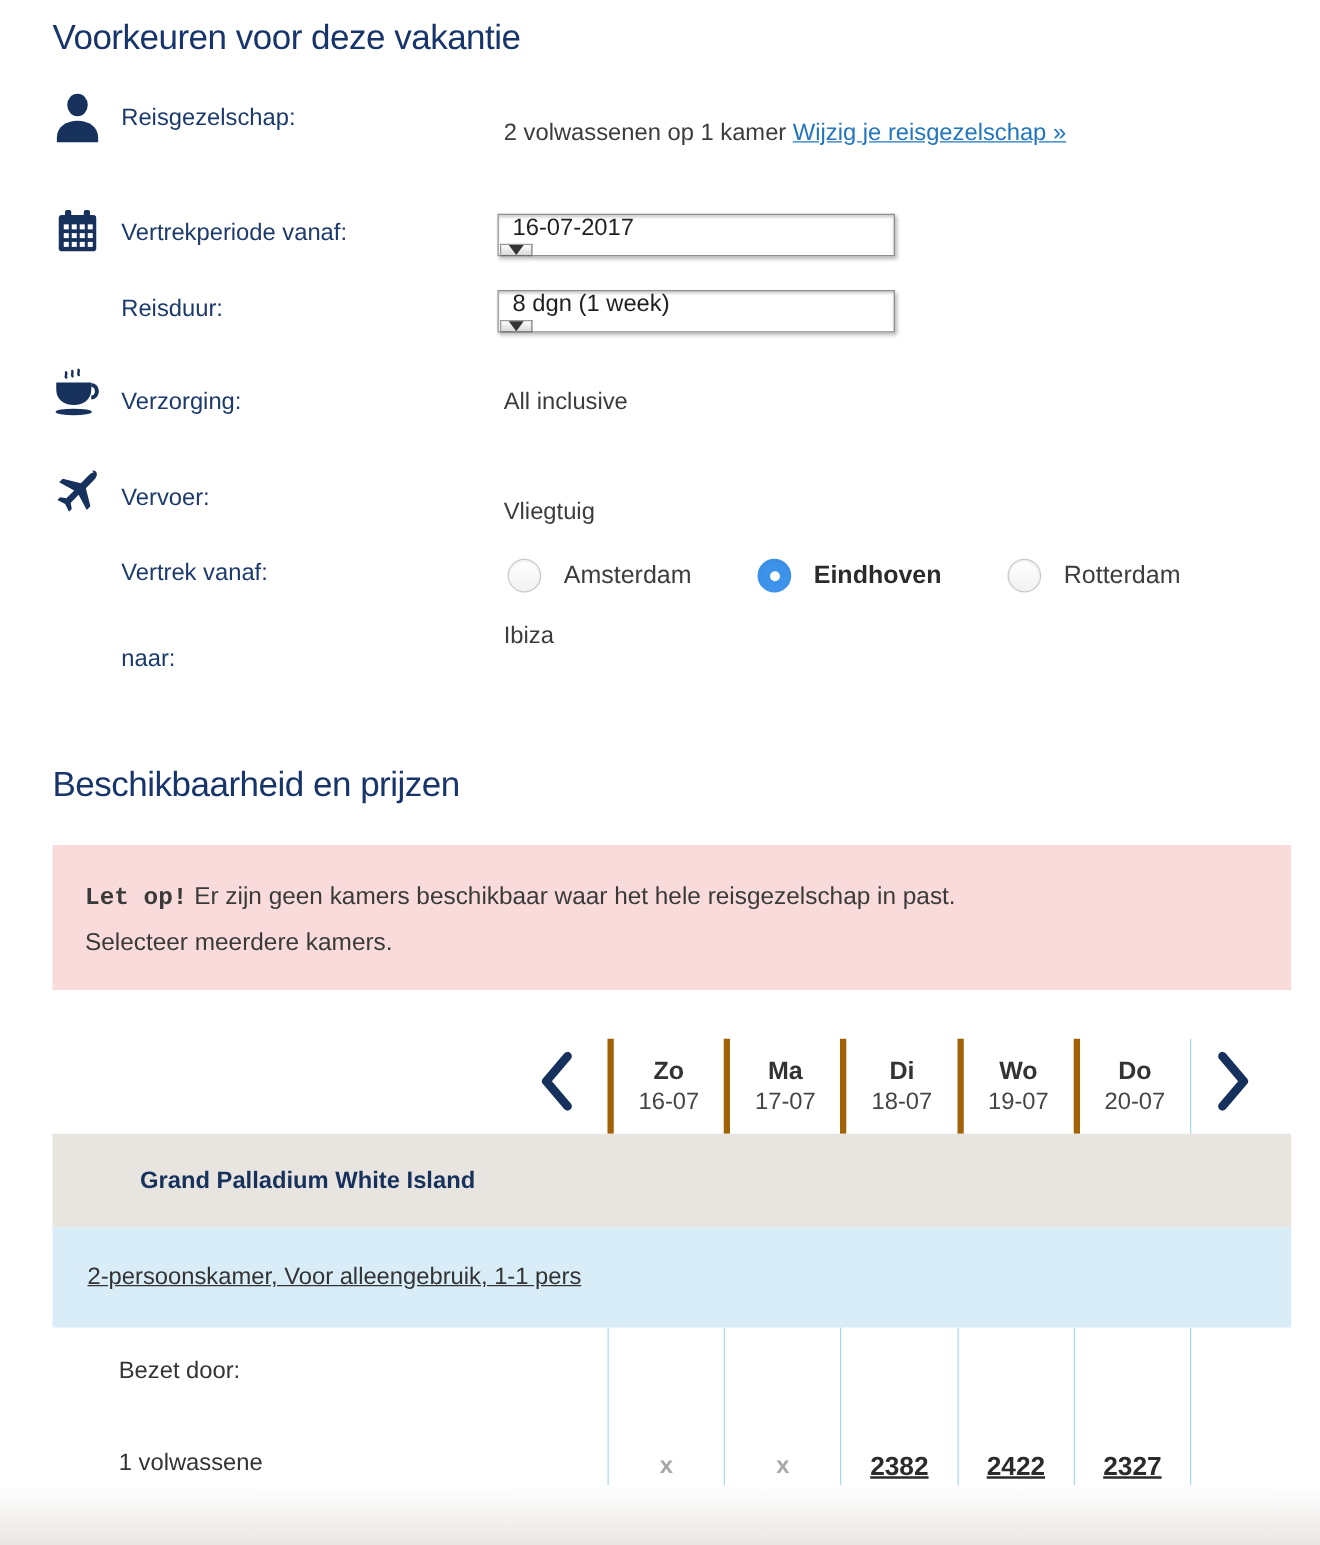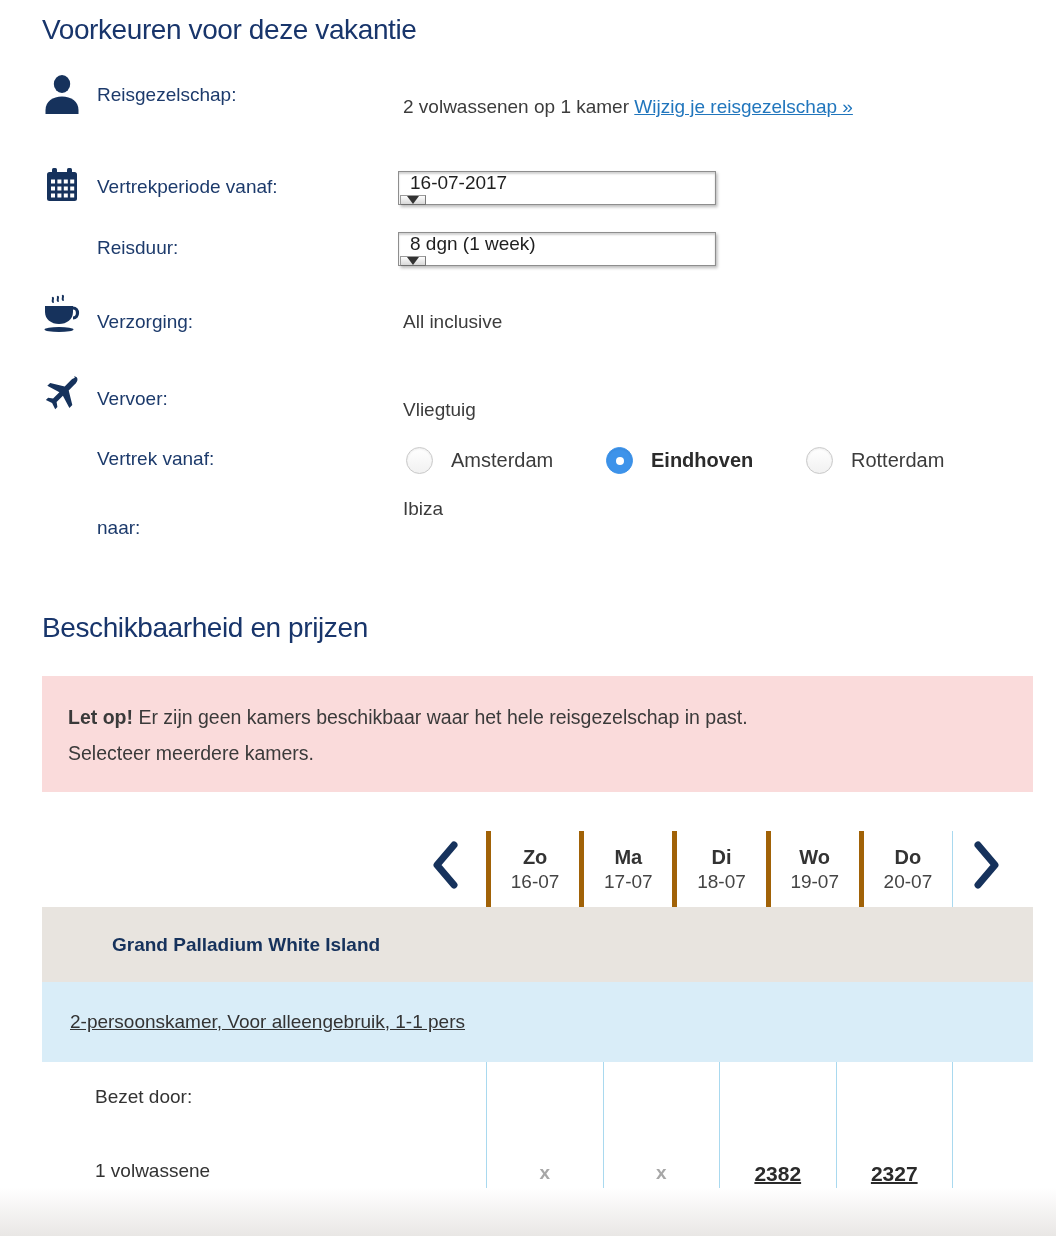--- a/index.html
+++ b/index.html
@@ -35,21 +35,21 @@
   .radio-group.selected .radio-dot { background:#3d93ea; border:1px solid #3d93ea; }
   .radio-group.selected .radio-dot::after { content:""; position:absolute; left:50%; top:50%;
                transform:translate(-50%,-50%); width:8px; height:8px; border-radius:50%; background:#fff; }
   .radio-label { margin-left:18px; font-size:20px; color:#3c3c3c; }
   .radio-group.selected .radio-label { font-weight:bold; color:#2b2b2b; }
 
   
   .warning-box { position:absolute; left:42px; top:676px; width:991px; height:116px;
                  background:#fadbdb; padding:23px 26px; font-size:19.5px; color:#3a3a3a;
                  line-height:36px; }
-  .warning-bold { font-weight:bold; }
+  .warning-bold { font-weight:bold;font-family:Liberation Mono, monospace; }
 
   
   .cal-nav { position:absolute; top:841px; width:34px; height:50px; cursor:pointer; }
   .cal-columns { position:absolute; left:486px; top:831px; width:467px; height:76px; display:flex; }
   .day-cell { flex:1; border-left:5px solid #a16207; display:flex; flex-direction:column;
               align-items:center; justify-content:center; }
   .day-cell:last-child { border-right:1px solid #a9d9ef; }
   .day-name { font-size:20px; font-weight:bold; color:#333; }
   .day-date { font-size:19px; color:#444; margin-top:2px; }
 
@@ -227,19 +227,22 @@
     <div class="price-cell">
       <span class="price-val na">x</span>
     </div>
     <div class="price-cell">
       <span class="price-val na">x</span>
     </div>
     <div class="price-cell">
       <span class="price-val avail">2382</span>
     </div>
     <div class="price-cell">
+      <span class="price-val avail">2422</span>
+    </div>
+    <div class="price-cell">
       <span class="price-val avail">2327</span>
     </div>
   </div>
 
   <div class="bottom-fade"></div>
 
 </div>
 
 </body></html>

